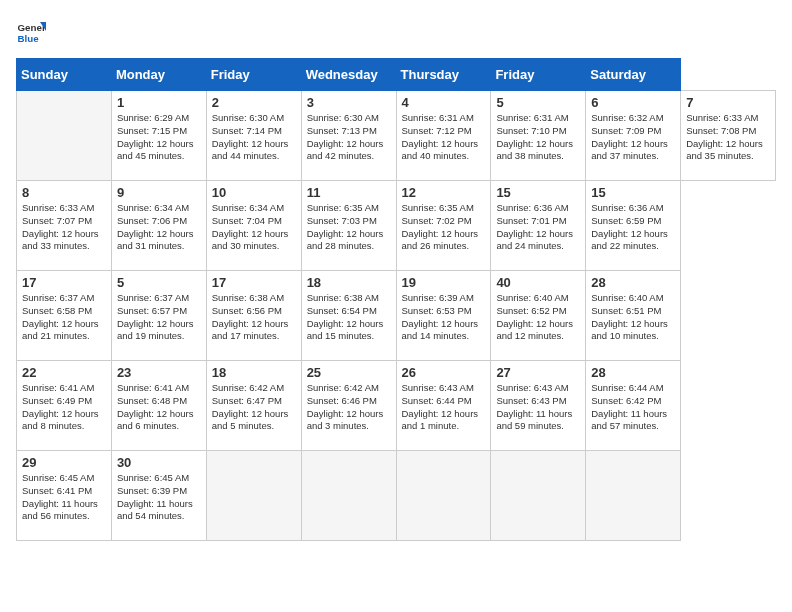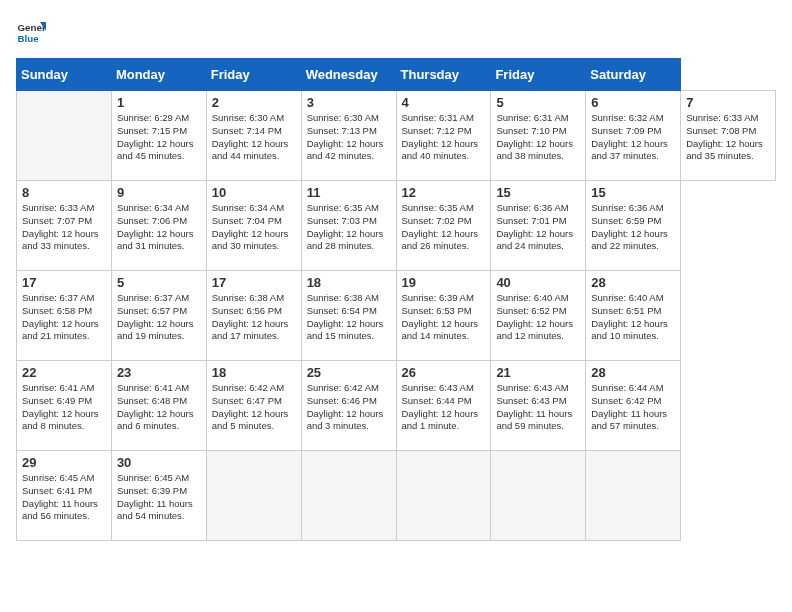--- a/index.html
+++ b/index.html
@@ -129,21 +129,21 @@
         <td><span class="day-num">19</span><span class="cell-text">Sunrise: 6:39 AM<br>Sunset: 6:53 PM<br>Daylight: 12 hours and 14 minutes.</span></td>
         <td><span class="day-num">40</span><span class="cell-text">Sunrise: 6:40 AM<br>Sunset: 6:52 PM<br>Daylight: 12 hours and 12 minutes.</span></td>
         <td><span class="day-num">28</span><span class="cell-text">Sunrise: 6:40 AM<br>Sunset: 6:51 PM<br>Daylight: 12 hours and 10 minutes.</span></td>
       </tr>
       <tr>
         <td><span class="day-num">22</span><span class="cell-text">Sunrise: 6:41 AM<br>Sunset: 6:49 PM<br>Daylight: 12 hours and 8 minutes.</span></td>
         <td><span class="day-num">23</span><span class="cell-text">Sunrise: 6:41 AM<br>Sunset: 6:48 PM<br>Daylight: 12 hours and 6 minutes.</span></td>
         <td><span class="day-num">18</span><span class="cell-text">Sunrise: 6:42 AM<br>Sunset: 6:47 PM<br>Daylight: 12 hours and 5 minutes.</span></td>
         <td><span class="day-num">25</span><span class="cell-text">Sunrise: 6:42 AM<br>Sunset: 6:46 PM<br>Daylight: 12 hours and 3 minutes.</span></td>
         <td><span class="day-num">26</span><span class="cell-text">Sunrise: 6:43 AM<br>Sunset: 6:44 PM<br>Daylight: 12 hours and 1 minute.</span></td>
-        <td><span class="day-num">21</span><span class="cell-text">Sunrise: 6:43 AM<br>Sunset: 6:43 PM<br>Daylight: 11 hours and 59 minutes.</span></td>
+        <td><span class="day-num">27</span><span class="cell-text">Sunrise: 6:43 AM<br>Sunset: 6:43 PM<br>Daylight: 11 hours and 59 minutes.</span></td>
         <td><span class="day-num">28</span><span class="cell-text">Sunrise: 6:44 AM<br>Sunset: 6:42 PM<br>Daylight: 11 hours and 57 minutes.</span></td>
       </tr>
       <tr>
         <td><span class="day-num">29</span><span class="cell-text">Sunrise: 6:45 AM<br>Sunset: 6:41 PM<br>Daylight: 11 hours and 56 minutes.</span></td>
         <td><span class="day-num">30</span><span class="cell-text">Sunrise: 6:45 AM<br>Sunset: 6:39 PM<br>Daylight: 11 hours and 54 minutes.</span></td>
         <td class="empty"></td>
         <td class="empty"></td>
         <td class="empty"></td>
         <td class="empty"></td>
         <td class="empty"></td>

